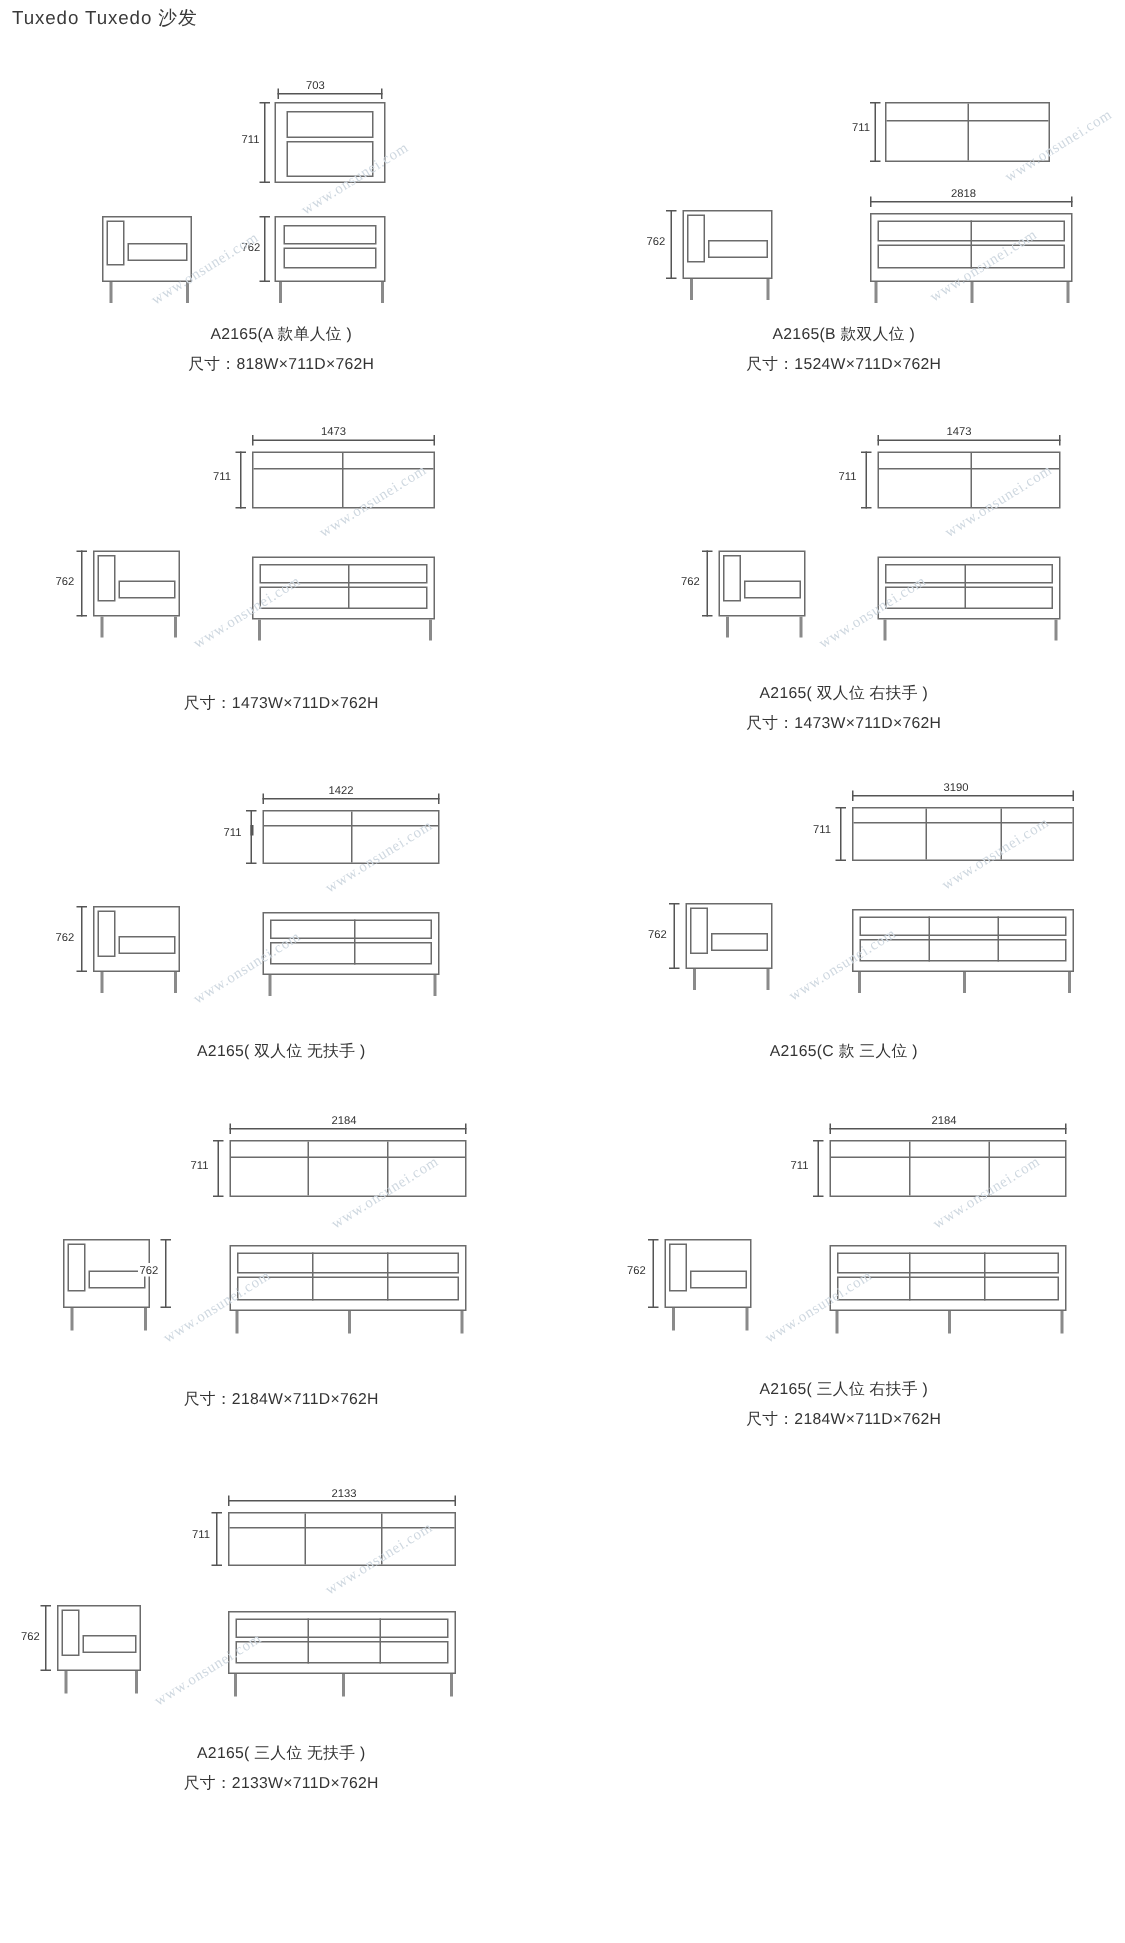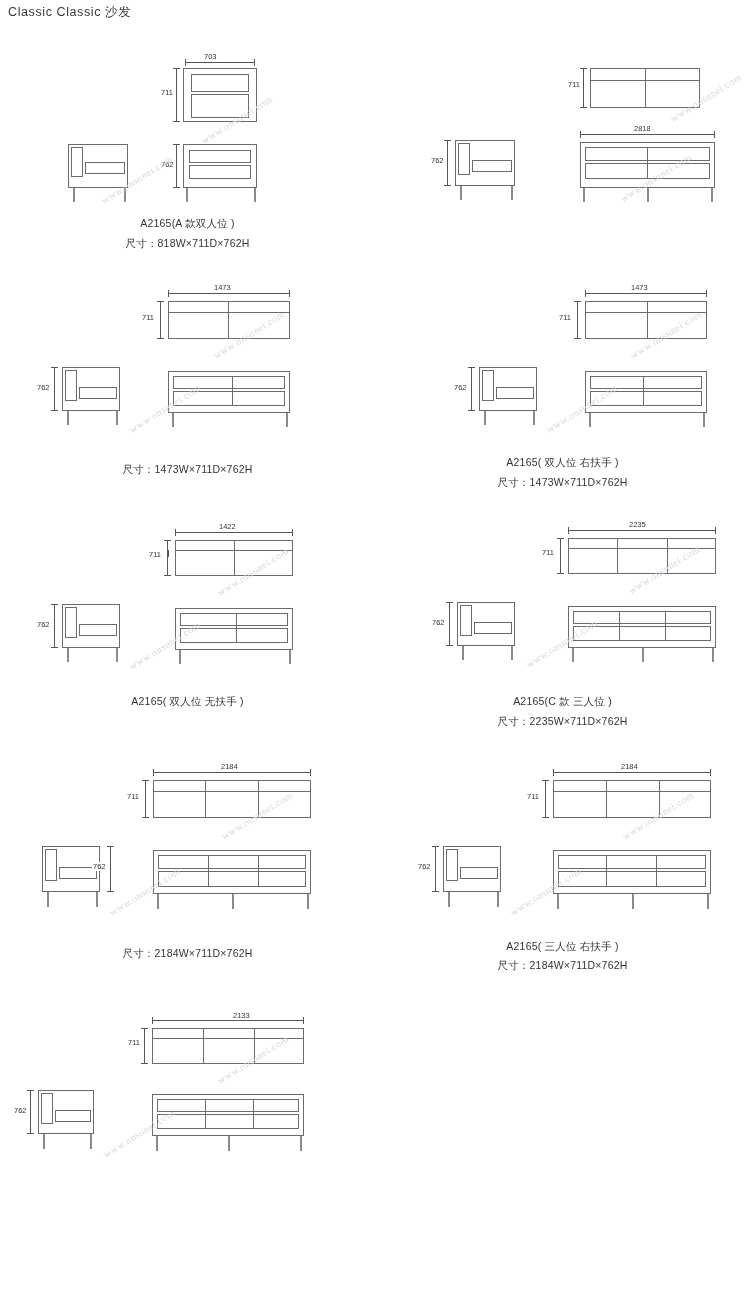--- a/index.html
+++ b/index.html
@@ -125,21 +125,21 @@
     background: #555;
   }
   .dim-v::before { top: 0; }
   .dim-v::after { bottom: 0; }
 
   .seatfill { background: #fcfcfc; }
 </style>
 </head>
 <body>
 
-<div class="page-title">Classic Classic 沙发</div>
+<div class="page-title">Tuxedo Tuxedo 沙发</div>
 
 <div class="grid">
 
   <div class="row">
 
     <div class="cell">
       <div class="draw" style="height:195px">
 
         <div class="dim-h" style="left:185px; top:40px; width:70px;"></div>
         <div class="dim-label" style="left:203px; top:30px;">703</div>
@@ -163,21 +163,21 @@
         <div class="shape nofill" style="left:68px; top:122px; width:60px; height:44px;"></div>
         <div class="shape nofill" style="left:71px; top:125px; width:12px; height:30px;"></div>
         <div class="shape nofill seatfill" style="left:85px; top:140px; width:40px; height:12px;"></div>
         <div class="leg" style="left:73px; top:166px; height:14px;"></div>
         <div class="leg" style="left:124px; top:166px; height:14px;"></div>
 
         <div class="wm" style="left:96px; top:152px;">www.onsunei.com</div>
         <div class="wm" style="left:196px; top:92px;">www.onsunei.com</div>
       </div>
       <div class="caption">
-        <span class="code">A2165(A 款双人位 )</span>
+        <span class="code">A2165(A 款单人位 )</span>
         <span class="dims">尺寸：818W×711D×762H</span>
       </div>
     </div>
 
     <div class="cell">
       <div class="draw" style="height:195px">
 
         <div class="shape nofill" style="left:215px; top:46px; width:110px; height:40px;"></div>
         <div class="vline" style="left:270px; top:47px; height:38px;"></div>
         <div class="hline" style="left:216px; top:58px; width:108px;"></div>
@@ -201,20 +201,24 @@
         <div class="shape nofill seatfill" style="left:97px; top:138px; width:40px; height:12px;"></div>
         <div class="leg" style="left:85px; top:164px; height:14px;"></div>
         <div class="leg" style="left:136px; top:164px; height:14px;"></div>
 
         <div class="dim-v" style="left:72px; top:118px; height:46px;"></div>
         <div class="dim-label" style="left:55px; top:134px;">762</div>
 
         <div class="wm" style="left:240px; top:150px;">www.onsunei.com</div>
         <div class="wm" style="left:290px; top:70px;">www.onsunei.com</div>
       </div>
+      <div class="caption">
+        <span class="code">A2165(B 款双人位 )</span>
+        <span class="dims">尺寸：1524W×711D×762H</span>
+      </div>
     </div>
   </div>
 
   <div class="row" style="margin-top:22px">
 
     <div class="cell">
       <div class="draw" style="height:185px">
         <div class="dim-h" style="left:168px; top:282px; width:0px;"></div>
 
         <div class="dim-h" style="left:168px; top:22px; width:122px;"></div>
@@ -323,21 +327,21 @@
         <div class="wm" style="left:212px; top:56px;">www.onsunei.com</div>
       </div>
       <div class="caption">
         <span class="code">A2165( 双人位 无扶手 )</span>
       </div>
     </div>
 
     <div class="cell">
       <div class="draw" style="height:185px">
         <div class="dim-h" style="left:193px; top:20px; width:148px;"></div>
-        <div class="dim-label" style="left:253px; top:10px;">2235</div>
+        <div class="dim-label" style="left:253px; top:10px;">3190</div>
 
         <div class="shape nofill" style="left:193px; top:28px; width:148px; height:36px;"></div>
         <div class="hline" style="left:194px; top:38px; width:146px;"></div>
         <div class="vline" style="left:242px; top:29px; height:34px;"></div>
         <div class="vline" style="left:292px; top:29px; height:34px;"></div>
 
         <div class="dim-v" style="left:185px; top:28px; height:36px;"></div>
         <div class="dim-label" style="left:166px; top:38px;">711</div>
 
         <div class="shape nofill" style="left:193px; top:96px; width:148px; height:42px;"></div>
@@ -356,21 +360,20 @@
         <div class="leg" style="left:136px; top:136px; height:14px;"></div>
 
         <div class="dim-v" style="left:74px; top:92px; height:44px;"></div>
         <div class="dim-label" style="left:56px; top:108px;">762</div>
 
         <div class="wm" style="left:146px; top:128px;">www.onsunei.com</div>
         <div class="wm" style="left:248px; top:54px;">www.onsunei.com</div>
       </div>
       <div class="caption">
         <span class="code">A2165(C 款 三人位 )</span>
-        <span class="dims">尺寸：2235W×711D×762H</span>
       </div>
     </div>
   </div>
 
   <div class="row" style="margin-top:22px">
 
     <div class="cell">
       <div class="draw" style="height:190px">
         <div class="dim-h" style="left:153px; top:22px; width:158px;"></div>
         <div class="dim-label" style="left:220px; top:12px;">2184</div>
@@ -447,21 +450,21 @@
         <span class="code">A2165( 三人位 右扶手 )</span>
         <span class="dims">尺寸：2184W×711D×762H</span>
       </div>
     </div>
   </div>
 
   <div class="row" style="margin-top:26px">
     <div class="cell">
       <div class="draw" style="height:185px">
         <div class="dim-h" style="left:152px; top:22px; width:152px;"></div>
-        <div class="dim-label" style="left:232px; top:13px;">2133</div>
+        <div class="dim-label" style="left:220px; top:13px;">2133</div>
 
         <div class="shape nofill" style="left:152px; top:30px; width:152px; height:36px;"></div>
         <div class="hline" style="left:153px; top:40px; width:150px;"></div>
         <div class="vline" style="left:203px; top:31px; height:34px;"></div>
         <div class="vline" style="left:254px; top:31px; height:34px;"></div>
 
         <div class="dim-v" style="left:144px; top:30px; height:36px;"></div>
         <div class="dim-label" style="left:127px; top:40px;">711</div>
 
         <div class="shape nofill" style="left:152px; top:96px; width:152px; height:42px;"></div>
@@ -478,17 +481,21 @@
         <div class="shape nofill seatfill" style="left:55px; top:112px; width:36px; height:12px;"></div>
         <div class="leg" style="left:43px; top:136px; height:15px;"></div>
         <div class="leg" style="left:90px; top:136px; height:15px;"></div>
 
         <div class="dim-v" style="left:30px; top:92px; height:44px;"></div>
         <div class="dim-label" style="left:13px; top:108px;">762</div>
 
         <div class="wm" style="left:98px; top:130px;">www.onsunei.com</div>
         <div class="wm" style="left:212px; top:56px;">www.onsunei.com</div>
       </div>
+      <div class="caption">
+        <span class="code">A2165( 三人位 无扶手 )</span>
+        <span class="dims">尺寸：2133W×711D×762H</span>
+      </div>
     </div>
     <div class="cell"></div>
   </div>
 
 </div>
 
 </body></html>

